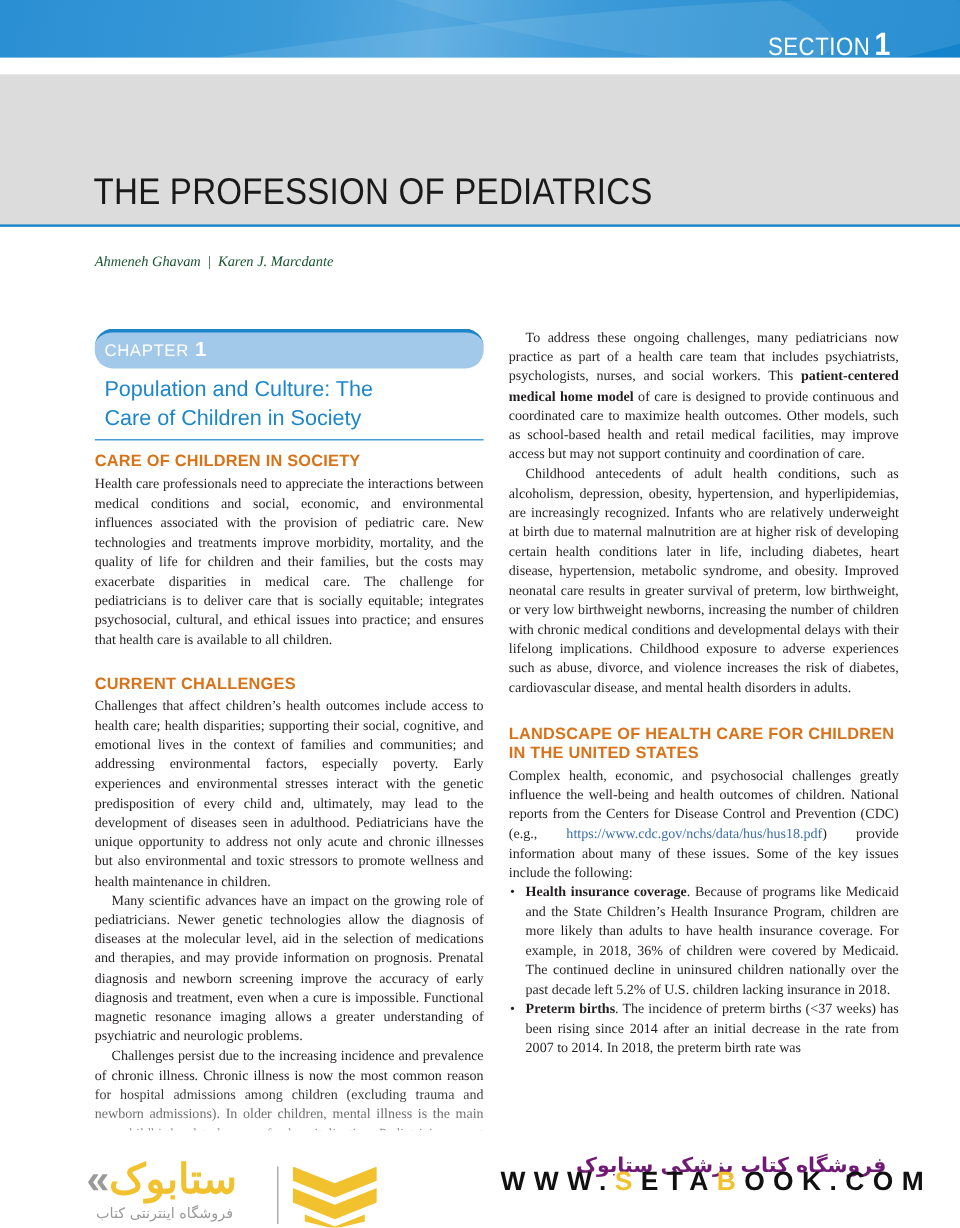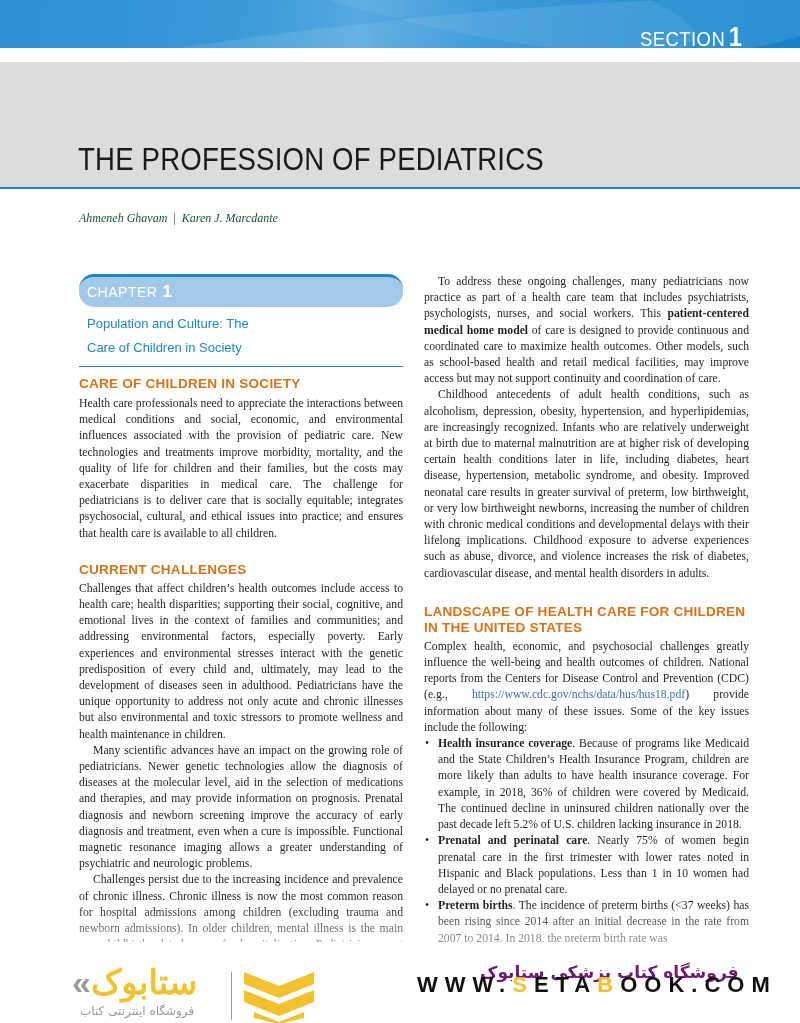--- a/index.html
+++ b/index.html
@@ -44,21 +44,21 @@
   .col-left { left: 79px; top: 274px; width: 324px; }
   .col-right { left: 424px; top: 274px; width: 325px; }
 
   .chapter-box {
     background: #a3c9ea; border-top: 3px solid #1c86cb; height: 33px; padding-left: 8px;
     font-family: "Liberation Sans", sans-serif; color: #ffffff; font-size: 14px; letter-spacing: 0.5px;
     display: flex; align-items: center; border-radius: 15px;
   }
   .chapter-box .num { font-weight: bold; font-size: 17px; margin-left: 5px; }
   .chapter-title {
-    font-family: "Liberation Sans", sans-serif; color: #1c86cb; font-size: 13px; line-height: 24px;
+    font-family: "Liberation Sans", sans-serif; color: #1c86cb; font-size: 18px; line-height: 24px;
     padding: 5px 0 6px 8px; border-bottom: 1.5px solid #1c86cb; text-align: left;
   }
   .h2 {
     font-family: "Liberation Sans", sans-serif; font-weight: bold; color: #d9731a;
     font-size: 13.6px; line-height: 16px; text-align: left; letter-spacing: 0.2px;
   }
   .p { margin: 0; }
   .indent { text-indent: 14px; }
   .b { font-weight: bold; }
   .link { color: #3a6fa8; }
@@ -130,21 +130,20 @@
   <p class="p indent">Challenges persist due to the increasing incidence and prevalence of chronic illness. Chronic illness is now the most common reason for hospital admissions among children (excluding trauma and newborn admissions). In older children, mental illness is the main non–childbirth-related reason for hospitalization. Pediatricians must also address the increasing concern about environmental toxins and the prevalence of physical, emotional, and sexual abuse, and violence. World unrest, ter-</p>
 </div>
 
 <div class="col col-right">
   <p class="p indent"><span>To address these ongoing challenges, many pediatricians now practice as part of a health care team that includes psychiatrists, psychologists, nurses, and social workers. This </span><span class="b">patient-centered medical home model</span><span> of care is designed to provide continuous and coordinated care to maximize health outcomes. Other models, such as school-based health and retail medical facilities, may improve access but may not support continuity and coordination of care.</span></p>
   <p class="p indent">Childhood antecedents of adult health conditions, such as alcoholism, depression, obesity, hypertension, and hyperlipidemias, are increasingly recognized. Infants who are relatively underweight at birth due to maternal malnutrition are at higher risk of developing certain health conditions later in life, including diabetes, heart disease, hypertension, metabolic syndrome, and obesity. Improved neonatal care results in greater survival of preterm, low birthweight, or very low birthweight newborns, increasing the number of children with chronic medical conditions and developmental delays with their lifelong implications. Childhood exposure to adverse experiences such as abuse, divorce, and violence increases the risk of diabetes, cardiovascular disease, and mental health disorders in adults.</p>
   <h2 class="h2" style="margin-top:22px;">LANDSCAPE OF HEALTH CARE FOR CHILDREN IN THE UNITED STATES</h2>
   <p class="p" style="margin-top:3px;"><span>Complex health, economic, and psychosocial challenges greatly influence the well-being and health outcomes of children. National reports from the Centers for Disease Control and Prevention (CDC) (e.g., </span><span class="link">https://www.cdc.gov/nchs/data/hus/hus18.pdf</span><span>) provide information about many of these issues. Some of the key issues include the following:</span></p>
   <ul class="bullets">
     <li><span class="b">Health insurance coverage</span><span>. Because of programs like Medicaid and the State Children’s Health Insurance Program, children are more likely than adults to have health insurance coverage. For example, in 2018, 36% of children were covered by Medicaid. The continued decline in uninsured children nationally over the past decade left 5.2% of U.S. children lacking insurance in 2018.</span></li>
-    <li><span class="b">Prenatal and perinatal care</span><span>. Nearly 75% of women begin prenatal care in the first trimester with lower rates noted in Hispanic and Black populations. Less than 1 in 10 women had delayed or no prenatal care.</span></li>
     <li><span class="b">Preterm births</span><span>. The incidence of preterm births (&lt;37 weeks) has been rising since 2014 after an initial decrease in the rate from 2007 to 2014. In 2018, the preterm birth rate was</span></li>
   </ul>
 </div>
 
 <div class="fade"></div>
 
 <div class="footer">
   <div class="logo-latin">
     <span>«</span><span class="y">ستابوک</span>
   </div>

